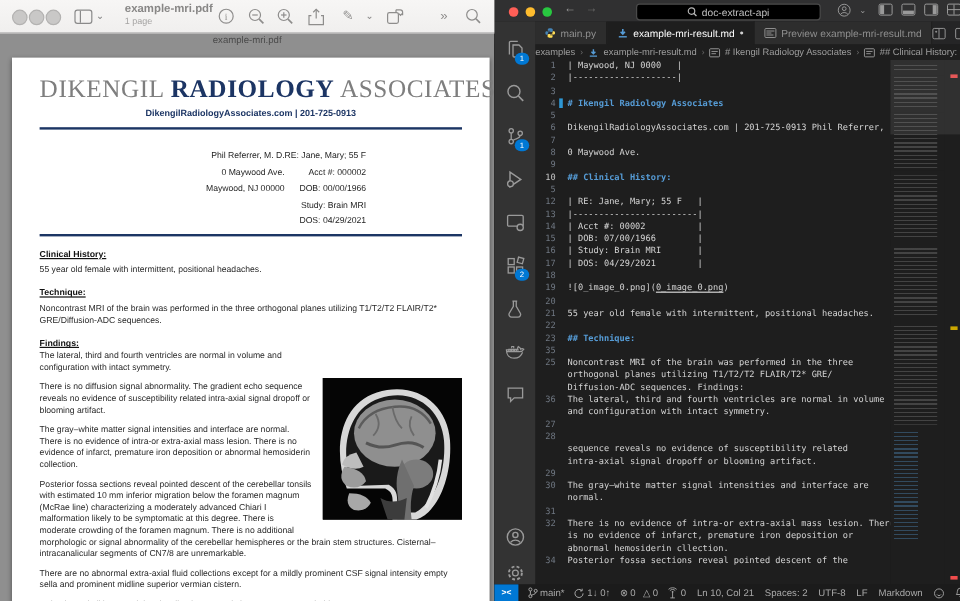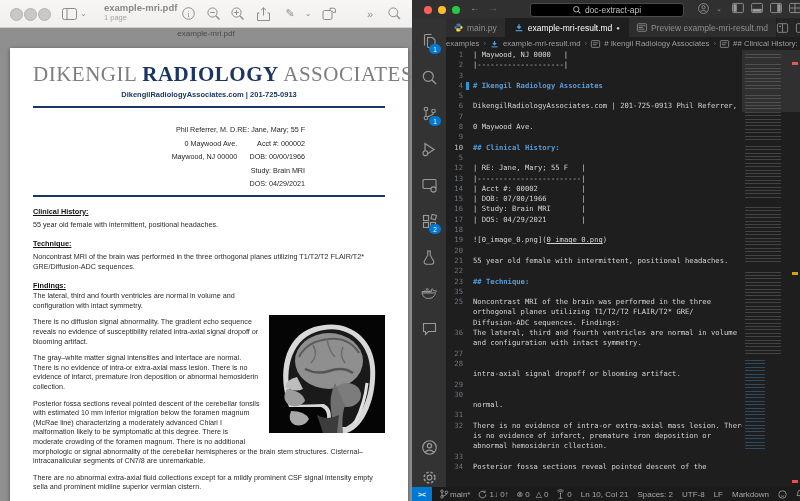--- a/index.html
+++ b/index.html
@@ -500,52 +500,53 @@
         </div>
         <div class="row">
           <span class="num">27</span>
           <span class="txt"></span>
         </div>
         <div class="row">
           <span class="num">28</span>
         </div>
         <div class="row">
           <span class="num"></span>
+          <span class="txt">sequence reveals no evidence of susceptibility related</span>
+        </div>
+        <div class="row">
+          <span class="num"></span>
           <span class="txt">intra-axial signal dropoff or blooming artifact.</span>
         </div>
         <div class="row">
           <span class="num">29</span>
           <span class="txt"></span>
         </div>
         <div class="row">
           <span class="num">30</span>
+          <span class="txt">The gray–white matter signal intensities and interface are</span>
         </div>
         <div class="row">
           <span class="num"></span>
           <span class="txt">normal.</span>
         </div>
         <div class="row">
           <span class="num">31</span>
           <span class="txt"></span>
         </div>
         <div class="row">
           <span class="num">32</span>
           <span class="txt">There is no evidence of intra-or extra-axial mass lesion. There</span>
         </div>
         <div class="row">
           <span class="num"></span>
           <span class="txt">is no evidence of infarct, premature iron deposition or</span>
         </div>
         <div class="row">
           <span class="num"></span>
           <span class="txt">abnormal hemosiderin cllection.</span>
-        </div>
-        <div class="row">
-          <span class="num">33</span>
-          <span class="txt"></span>
         </div>
         <div class="row">
           <span class="num">34</span>
           <span class="txt">Posterior fossa sections reveal pointed descent of the</span>
         </div>
       </div>
 
     <div class="minimap">
       <div class="mm-text"></div>
       <div class="mm-gap" style="top:10px;height:3px"></div>

